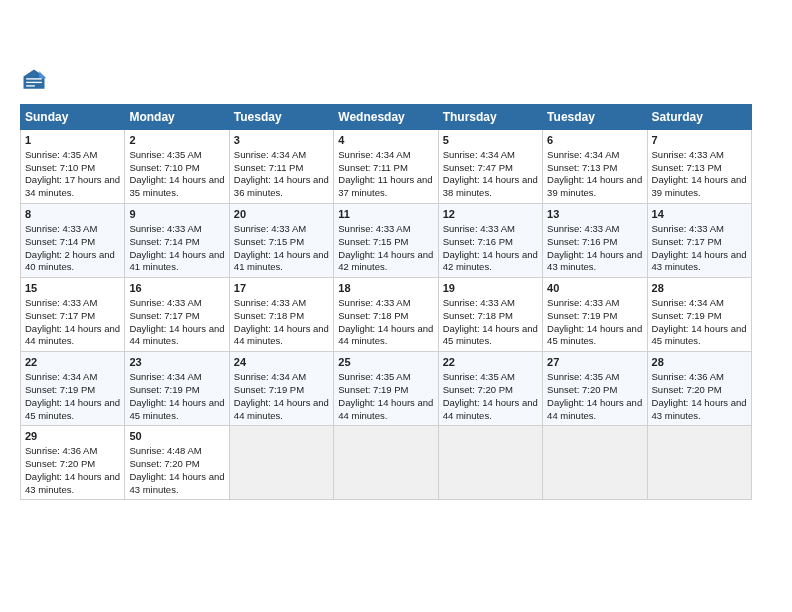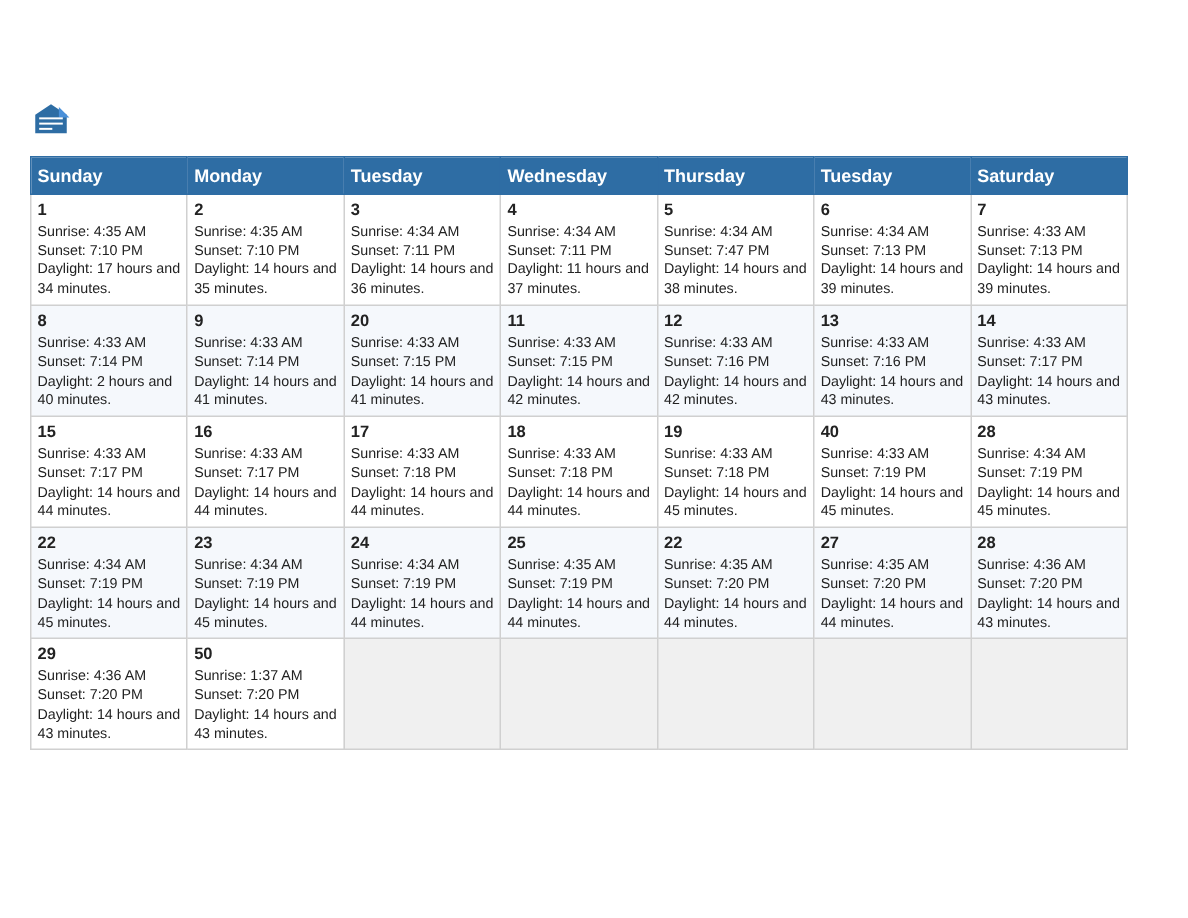--- a/index.html
+++ b/index.html
@@ -306,21 +306,21 @@
         </tr>
         <tr>
           <td>
             <span class="day-num">29</span>
             <div>Sunrise: 4:36 AM</div>
             <div>Sunset: 7:20 PM</div>
             <div>Daylight: 14 hours and 43 minutes.</div>
           </td>
           <td>
             <span class="day-num">50</span>
-            <div>Sunrise: 1:37 AM</div>
+            <div>Sunrise: 4:48 AM</div>
             <div>Sunset: 7:20 PM</div>
             <div>Daylight: 14 hours and 43 minutes.</div>
           </td>
           <td class="empty-cell"></td>
           <td class="empty-cell"></td>
           <td class="empty-cell"></td>
           <td class="empty-cell"></td>
           <td class="empty-cell"></td>
         </tr>
       </tbody>

